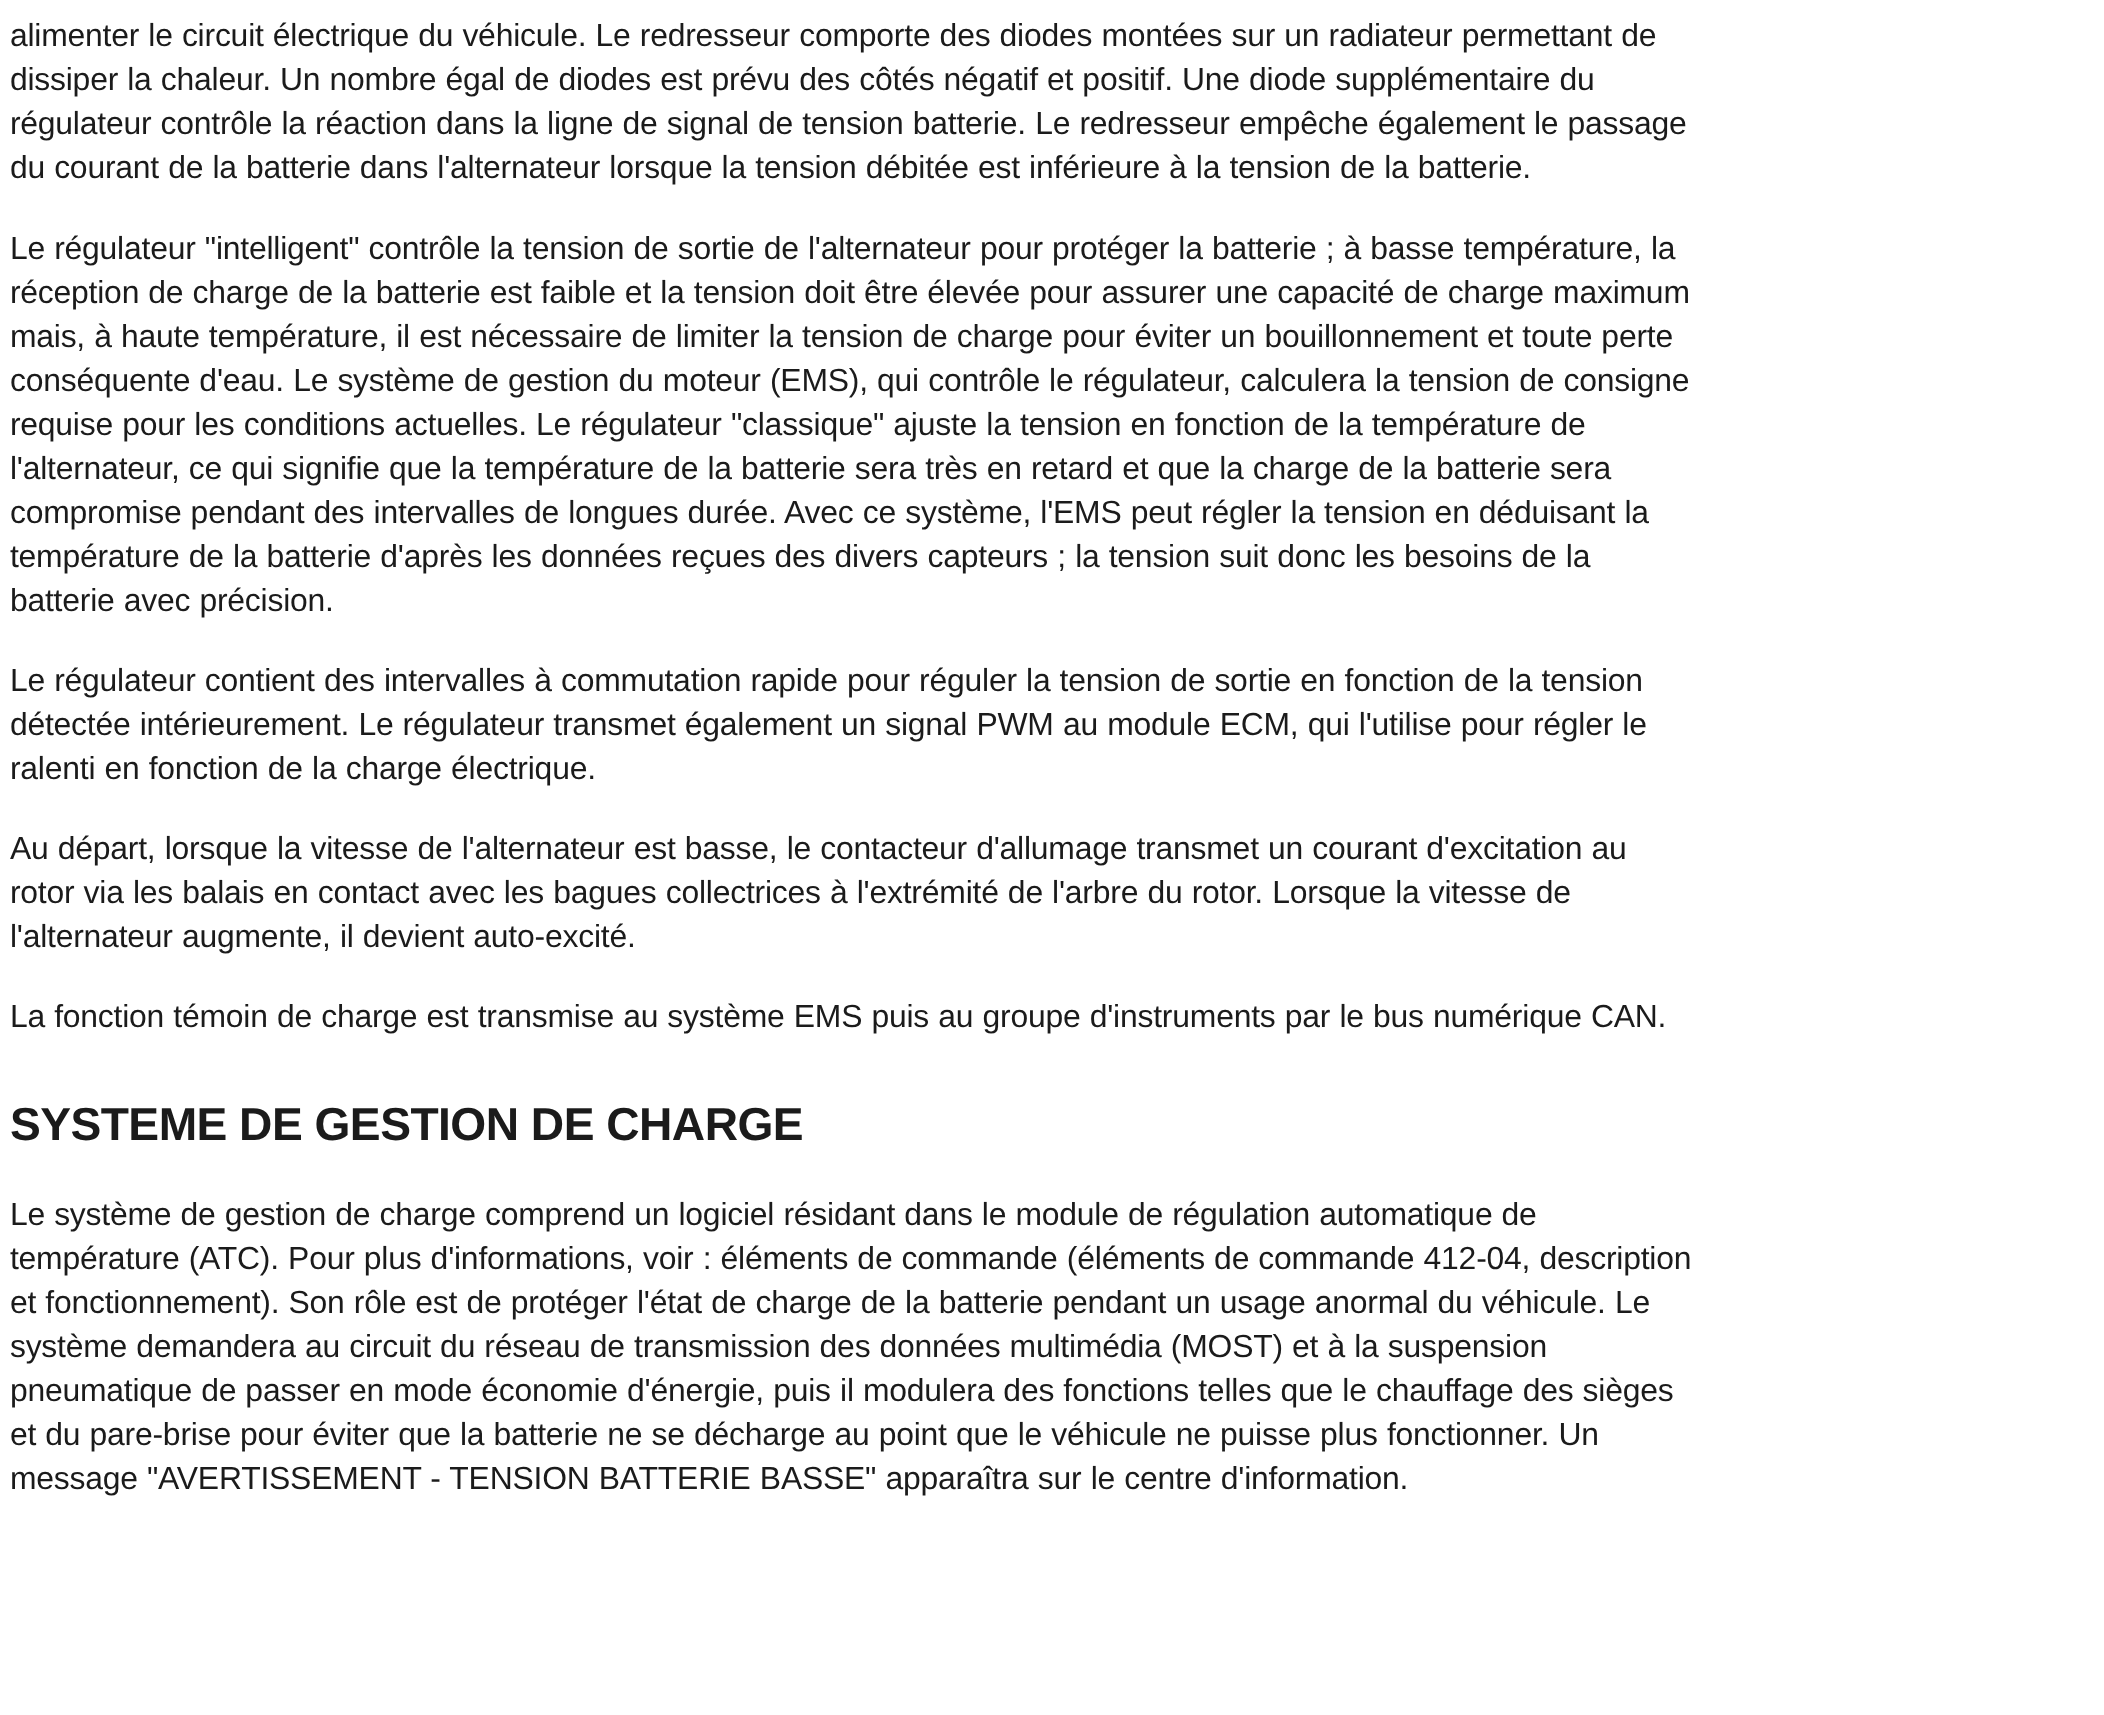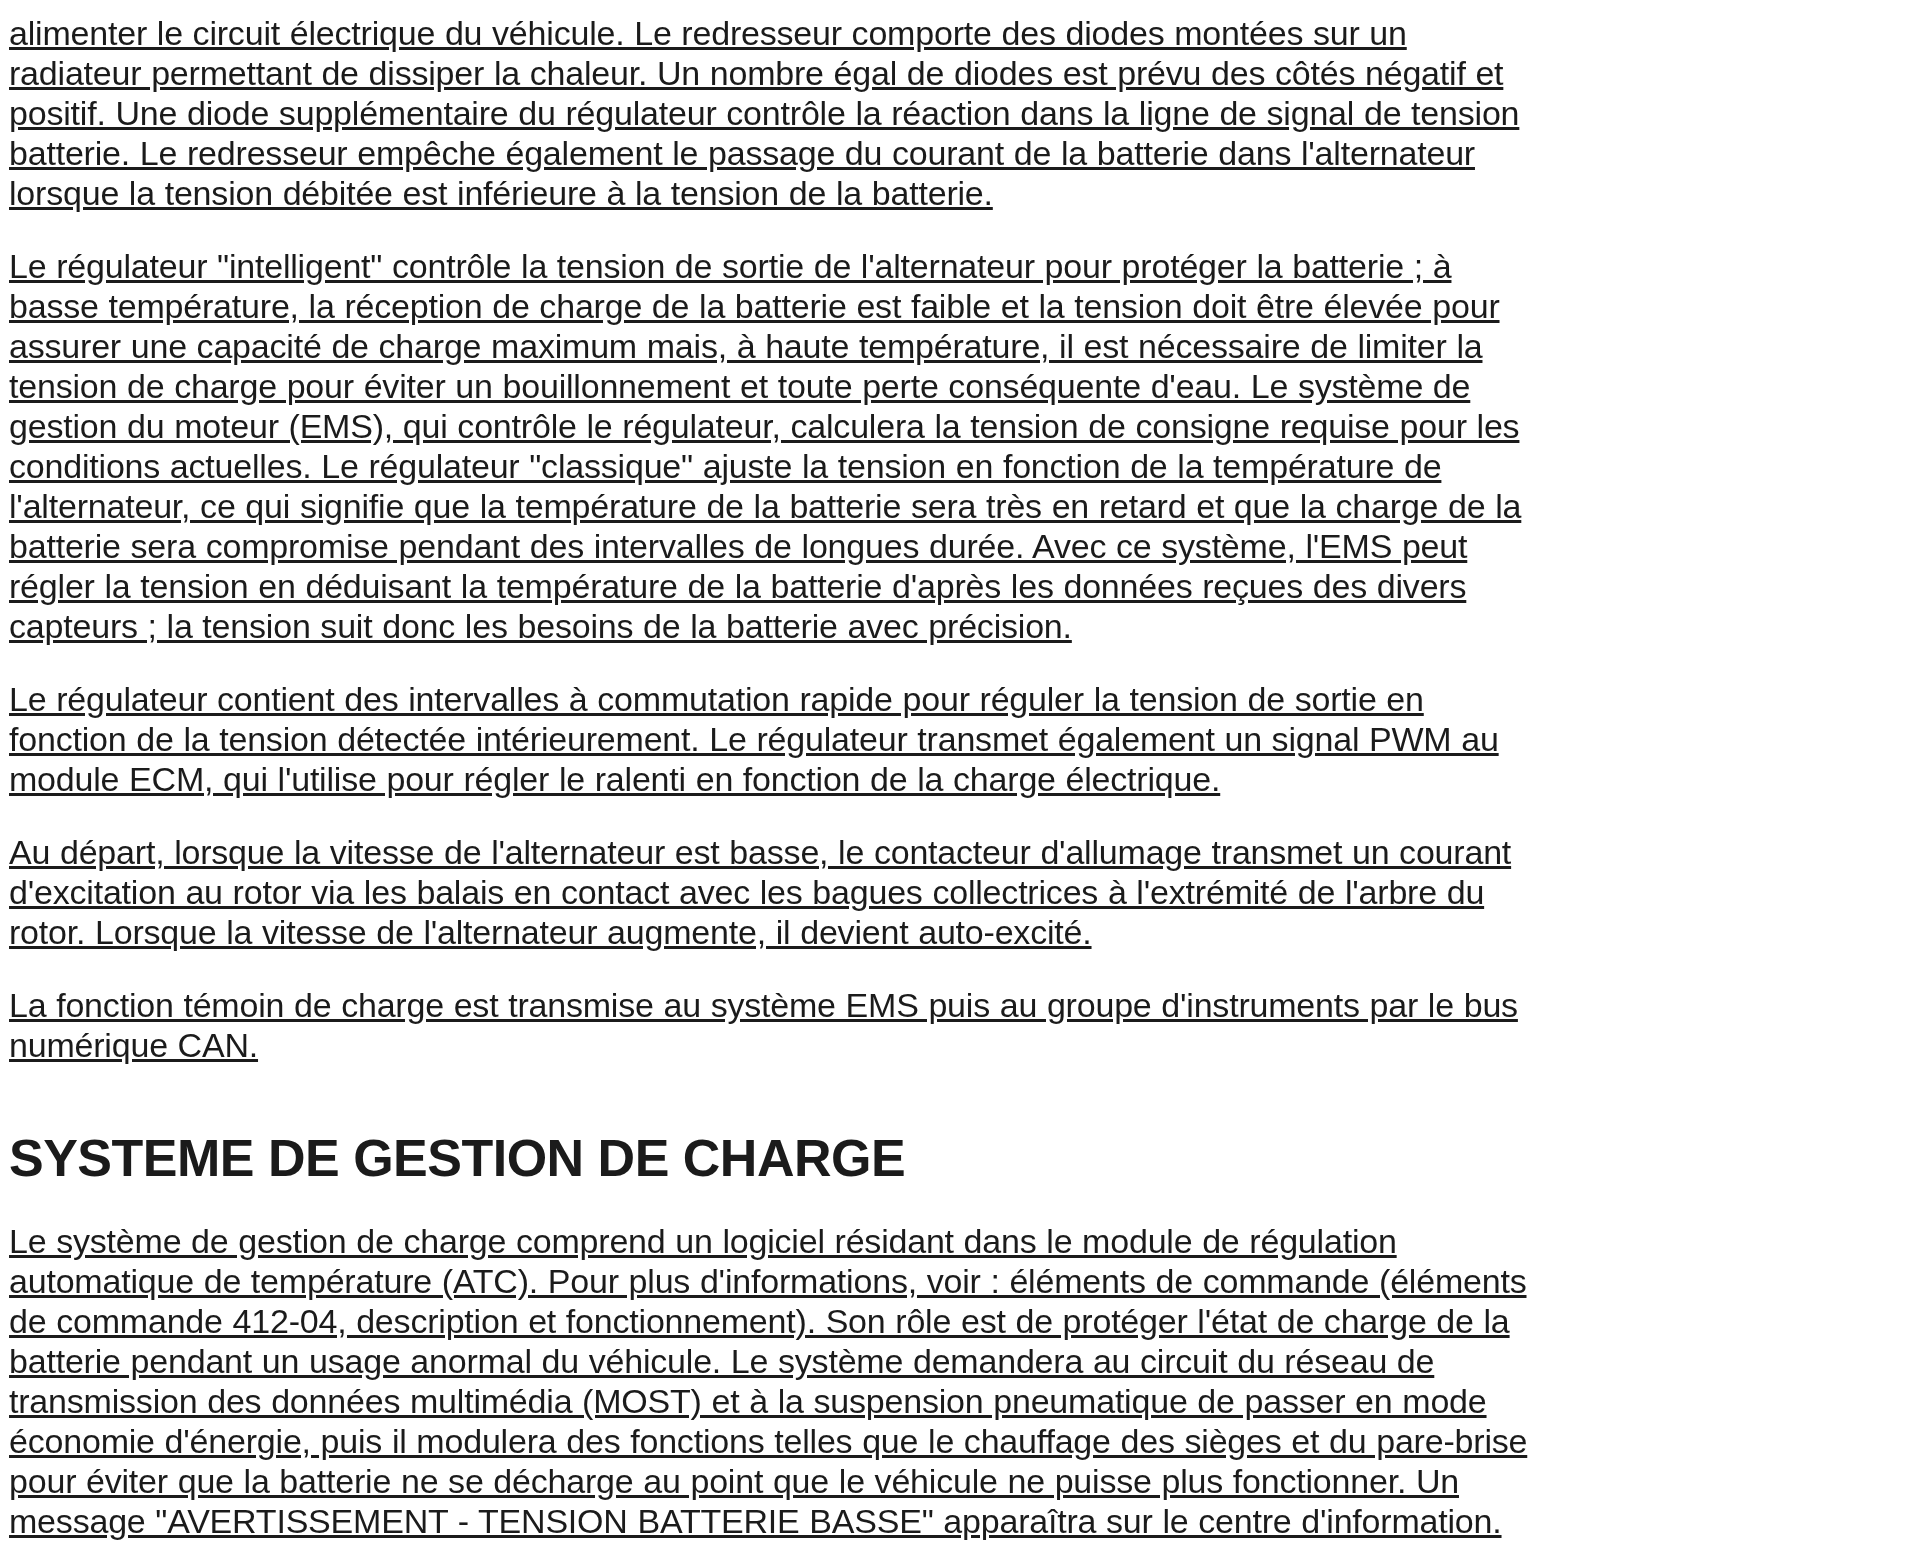--- a/index.html
+++ b/index.html
@@ -19,32 +19,31 @@
     box-sizing: border-box;
     padding: 13px 10px 0 9px;
     width: 100%;
     height: 100%;
     background: #ffffff;
   }
   .text-block {
     max-width: 1530px;
   }
   p.body-text {
-    font-size: 34px;
+    font-size: 29px;
     line-height: 40px;
     margin: 0 0 33px 0;
     letter-spacing: -0.2px;
     word-spacing: 0.5px;
-    text-decoration: underline;
   }
   h1.section-heading {
-    font-size: 52px;
+    font-size: 42px;
     line-height: 50px;
     font-weight: 700;
-    margin: 68px 0 38px 0;
+    margin: 52px 0 38px 0;
     letter-spacing: -0.5px;
     color: #1b1b1b;
   }
 </style>
 </head>
 <body>
 
 <div class="page">
   <div class="text-block">
 

